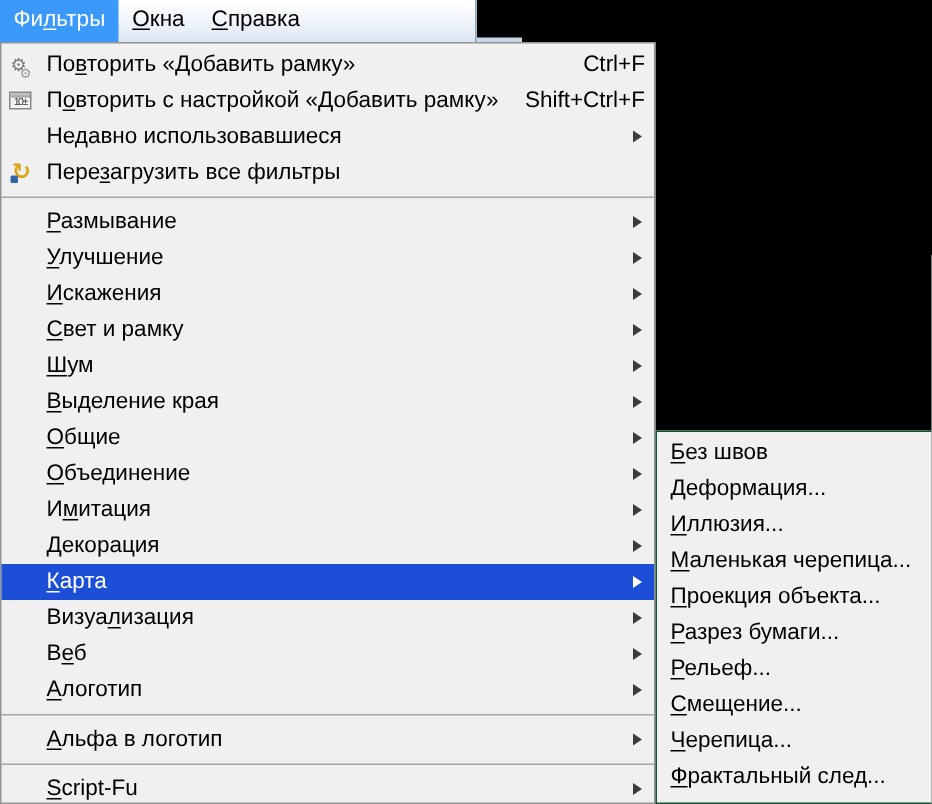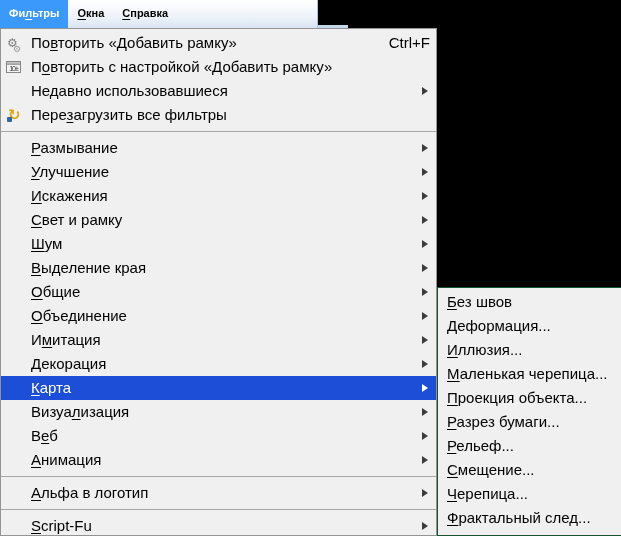--- a/index.html
+++ b/index.html
@@ -11,21 +11,21 @@
   }
   
   .menubar{
     position:absolute;left:0;top:0;width:318px;height:28px;
     background:linear-gradient(#ffffff,#eef3fa 60%,#d9e4f1);
     border-right:1px solid #a9c3dd;
     box-sizing:border-box;
     display:flex;align-items:stretch;
   }
   .mb-item{
-    padding:0 9px;line-height:26px;font-size:11px;color:#000;white-space:nowrap;font-weight:bold;
+    padding:0 9px;line-height:26px;font-size:15px;color:#000;white-space:nowrap;
   }
   .mb-item.selected{background:#3b99fc;color:#fff;}
   .strip-lightblue{
     position:absolute;left:318px;top:25px;width:30px;height:3px;background:#c5d6e8;
   }
   
   .dropdown{
     position:absolute;left:0;top:28px;width:437px;height:508px;
     background:#f0f0f0;border:1px solid #949494;box-sizing:border-box;
     padding-top:2px;
@@ -80,20 +80,21 @@
     <span><span>По</span><span class="mn">в</span><span>торить «Добавить рамку»</span></span>
     <span class="sc">Ctrl+F</span>
   </div>
 
   <div class="mi">
     <span class="ico dlg">
         <span class="dlg-bar"></span>
         <span class="dlg-txt">10±</span>
       </span>
     <span><span>П</span><span class="mn">о</span><span>вторить с настройкой «Добавить рамку»</span></span>
+    <span class="sc">Shift+Ctrl+F</span>
   </div>
 
   <div class="mi">
     <span><span>Недавно использовавшиеся</span></span>
     <span class="arrow"></span>
   </div>
 
   <div class="mi">
     <span class="ico refresh">
         <span class="r-glyph">↻</span>
@@ -150,21 +151,21 @@
   </div>
   <div class="mi">
     <span><span>Визуа</span><span class="mn">л</span><span>изация</span></span>
     <span class="arrow"></span>
   </div>
   <div class="mi">
     <span><span>В</span><span class="mn">е</span><span>б</span></span>
     <span class="arrow"></span>
   </div>
   <div class="mi">
-    <span><span></span><span class="mn">А</span><span>нимация</span></span>
+    <span><span></span><span class="mn">А</span><span>логотип</span></span>
     <span class="arrow"></span>
   </div>
 
   <div class="sep"></div>
 
   <div class="mi">
     <span><span></span><span class="mn">А</span><span>льфа в логотип</span></span>
     <span class="arrow"></span>
   </div>
 

